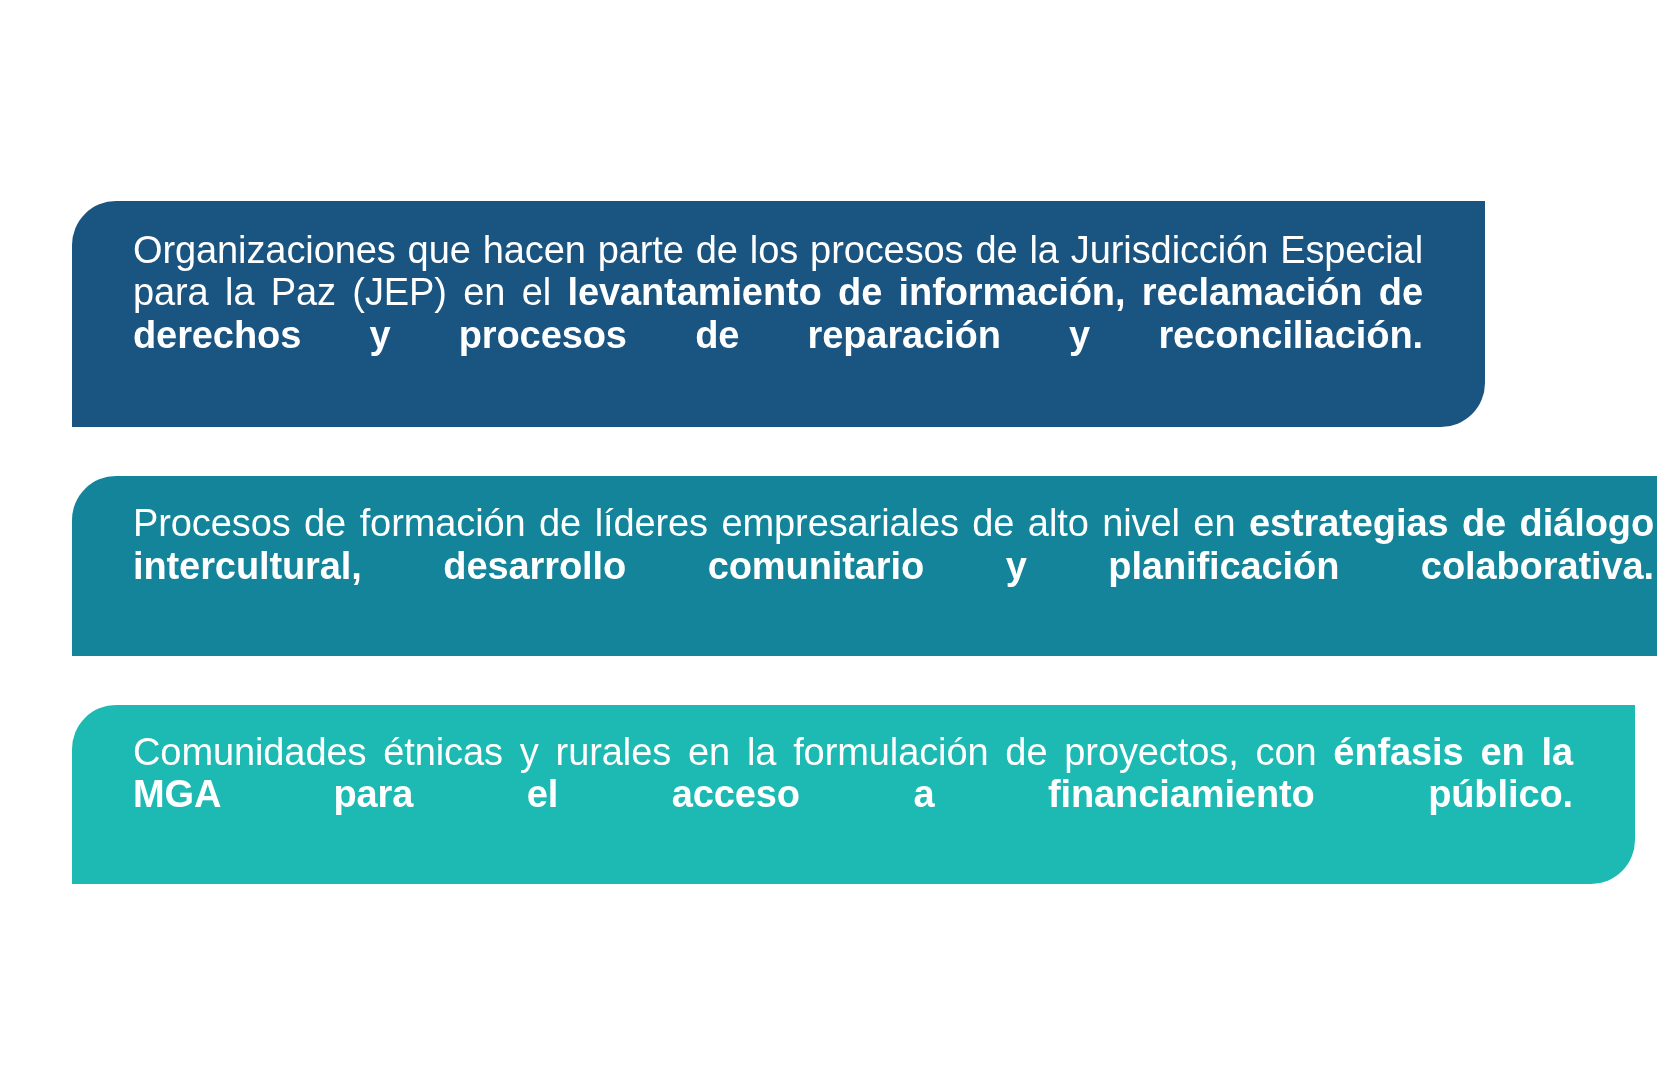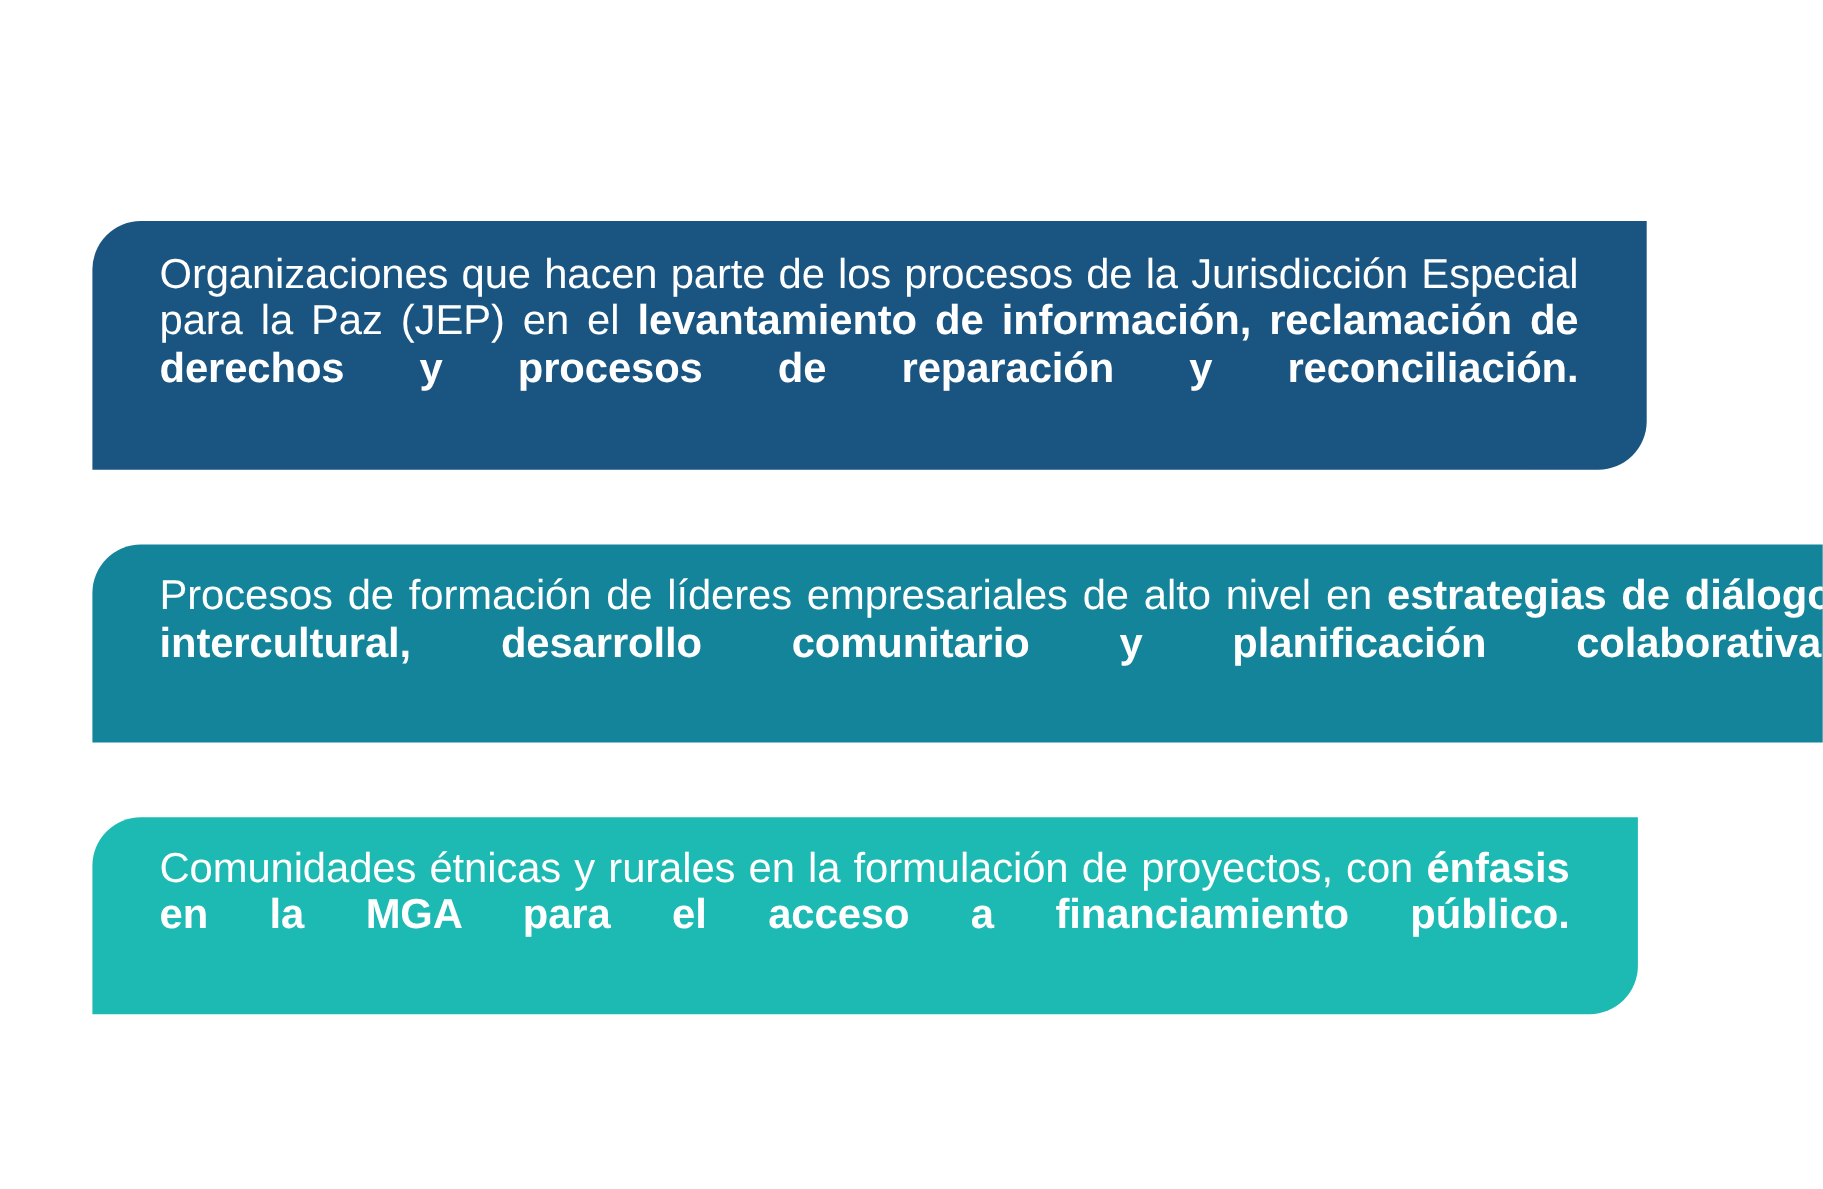--- a/index.html
+++ b/index.html
@@ -14,26 +14,26 @@
     overflow: hidden;
   }
   .board {
     position: relative;
     width: 1657px;
     height: 1081px;
     background: #ffffff;
   }
   .cards {
     position: absolute;
-    left: 84px;
+    left: 72px;
     top: 201px;
     width: 1513px;
     display: flex;
     flex-direction: column;
-    gap: 68px;
+    gap: 49px;
   }
   .card {
     box-sizing: border-box;
     border-radius: 44px 0 44px 0;
     color: #ffffff;
     padding: 26px 62px 26px 61px;
     display: flex;
     align-items: center;
   }
   .card-1 {
@@ -41,21 +41,21 @@
     width: 1413px;
     min-height: 226px;
   }
   .card-2 {
     background: #13849a;
     width: 1644px;
     min-height: 176px;
   }
   .card-3 {
     background: #1dbab4;
-    width: 1405px;
+    width: 1563px;
     min-height: 152px;
   }
   .card-text {
     font-size: 38.5px;
     line-height: 1.12;
     text-align: justify;
     text-justify: inter-word;
     letter-spacing: -0.1px;
     margin: 0;
     width: 100%;

